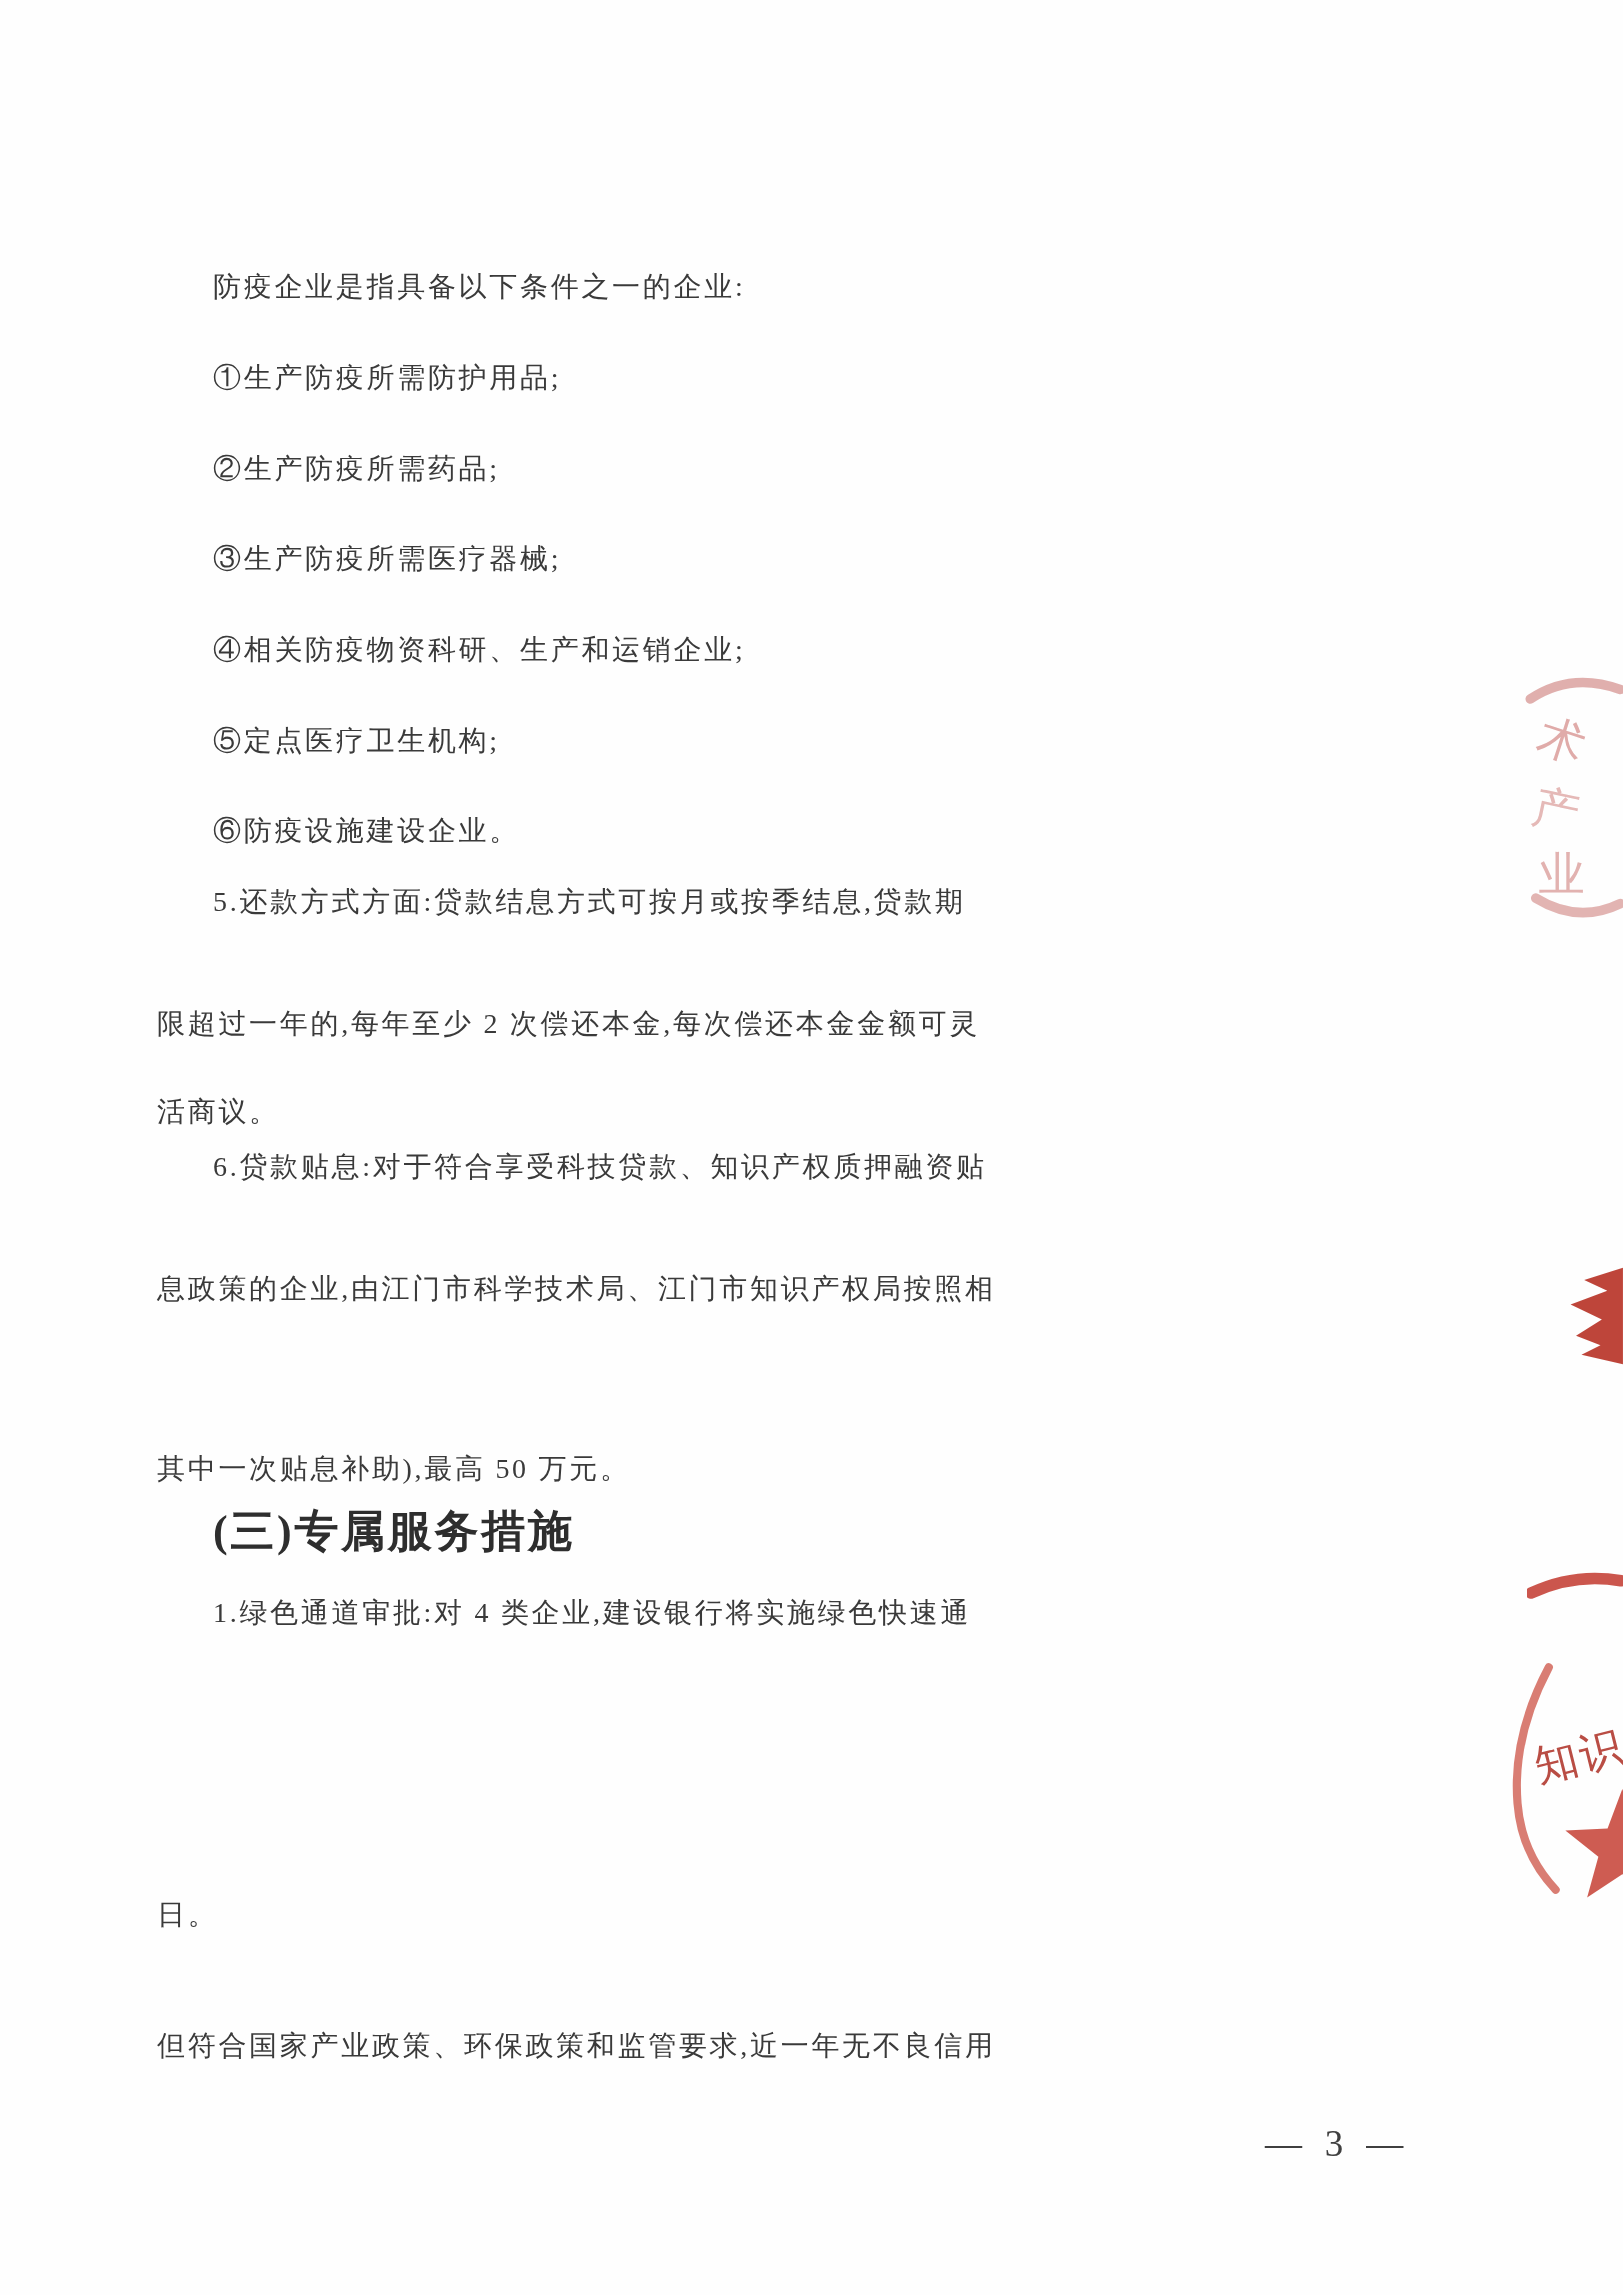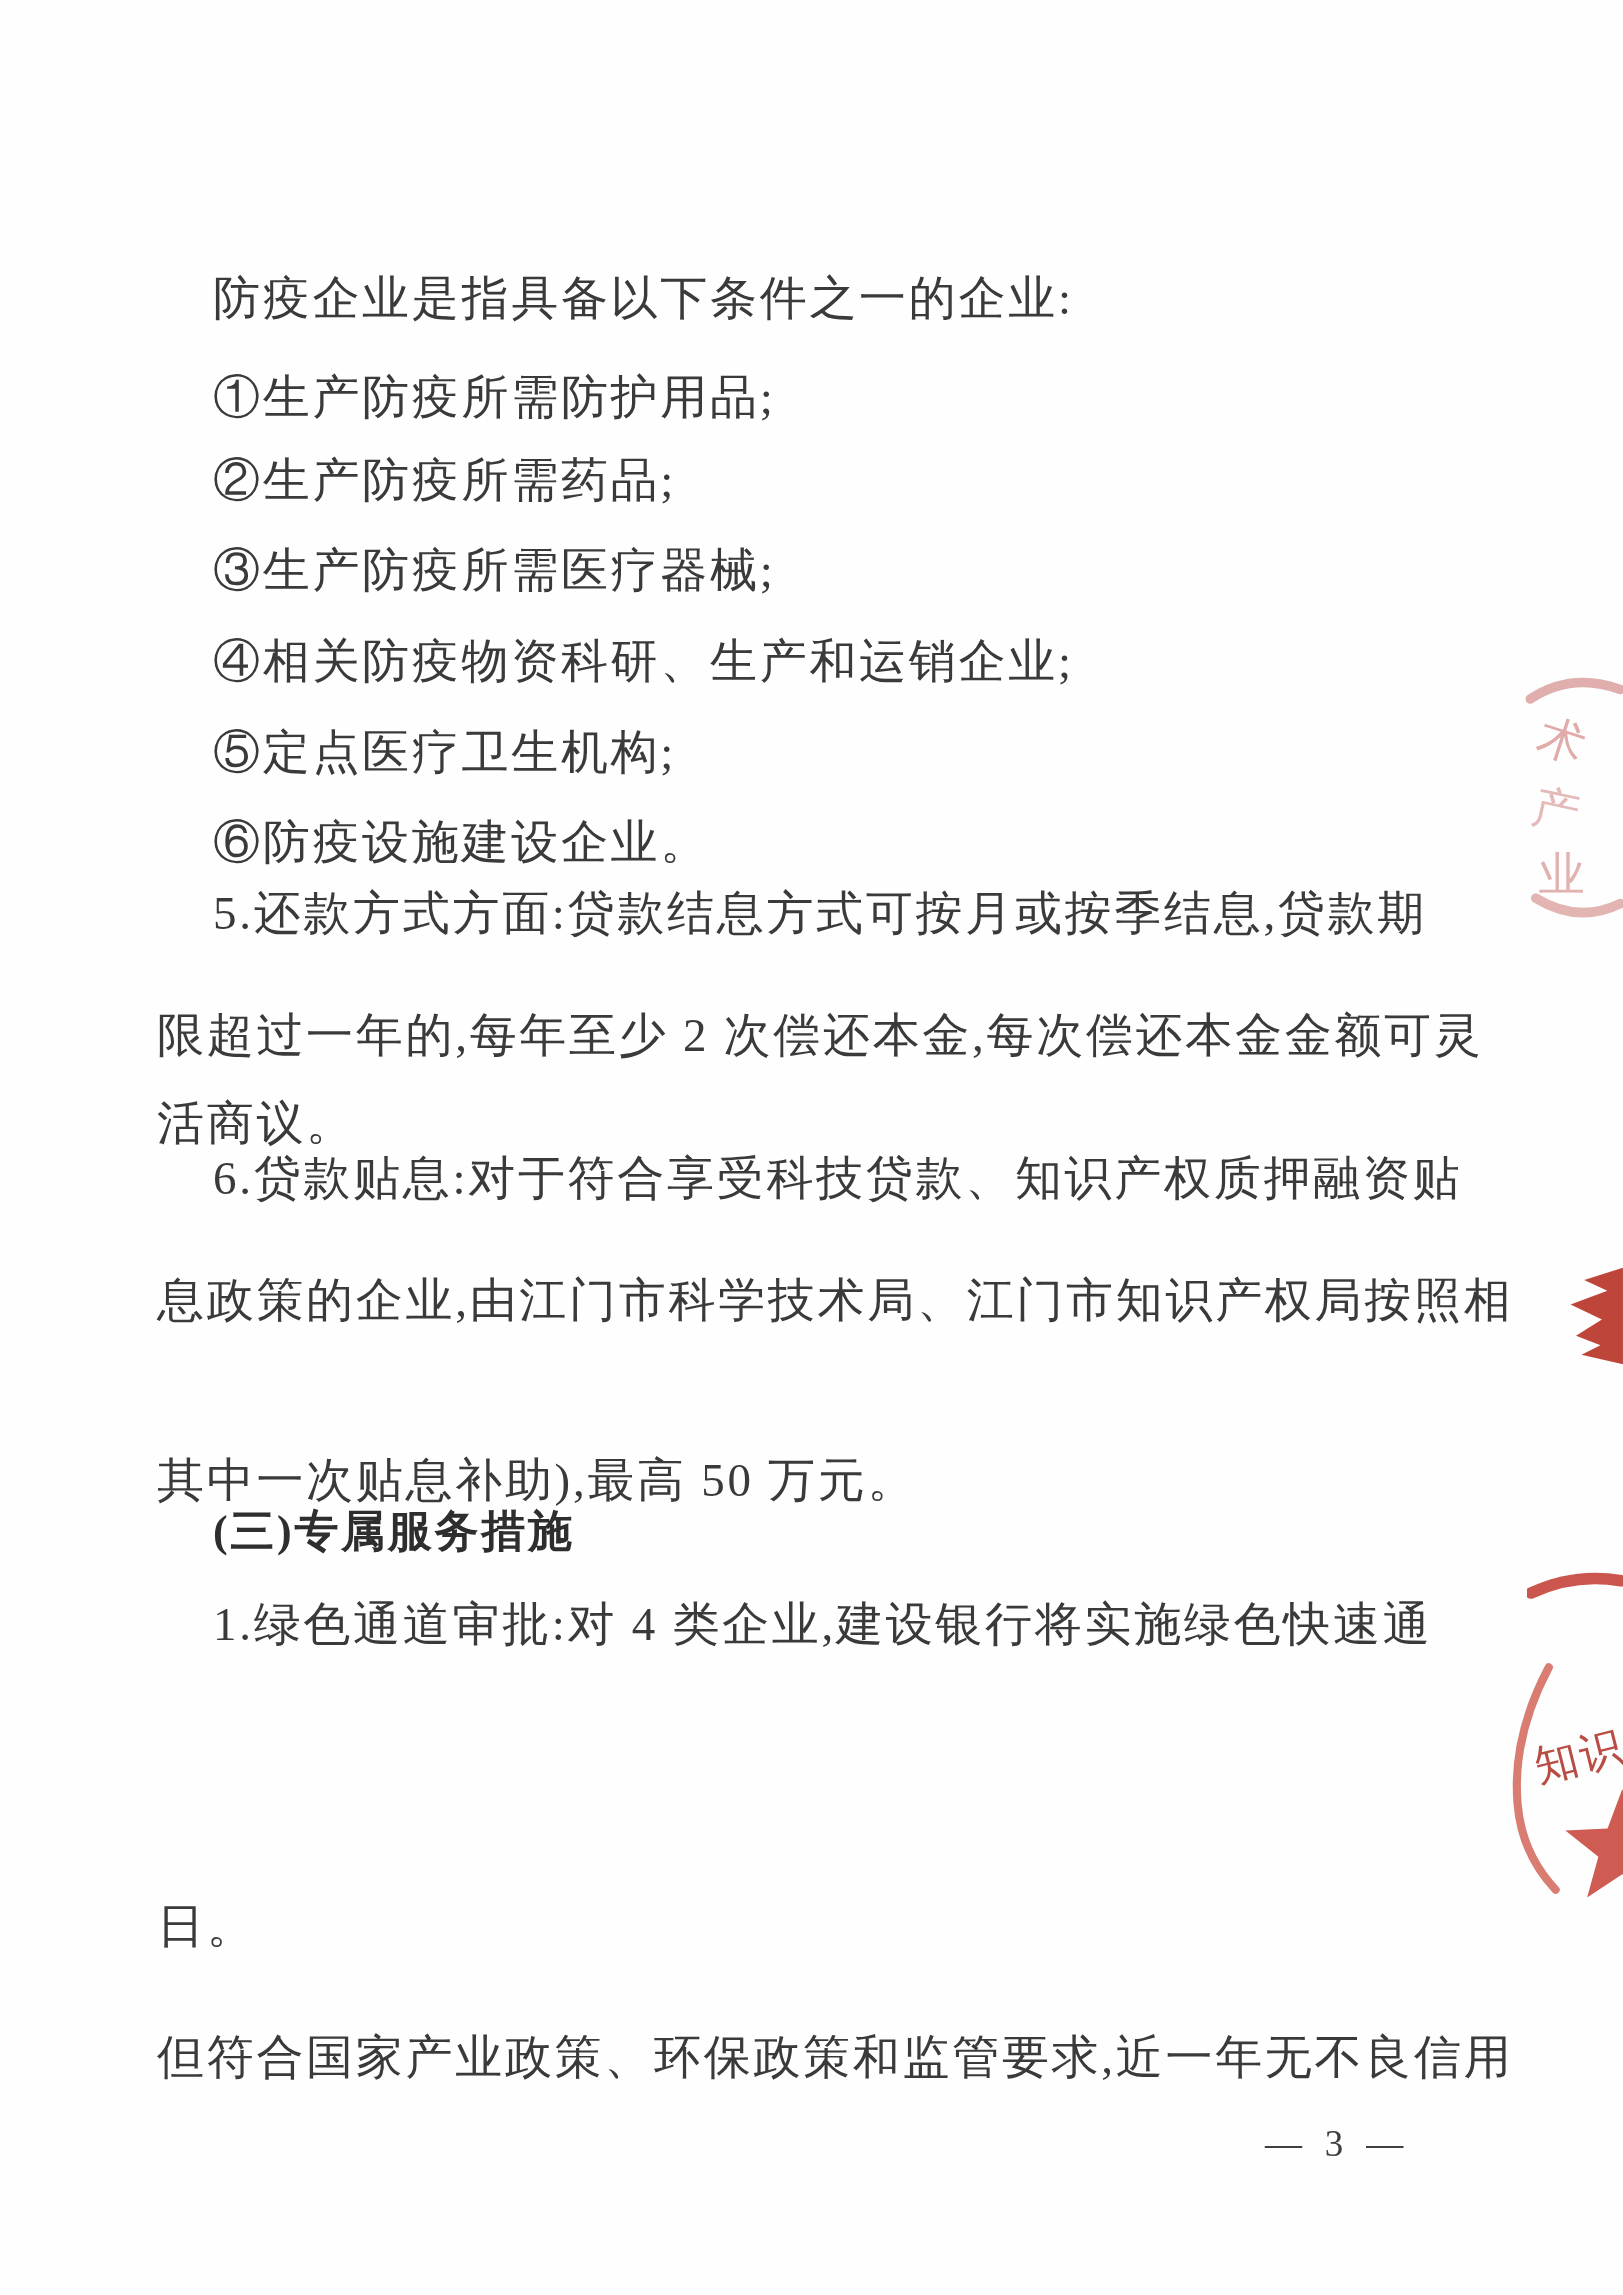--- a/index.html
+++ b/index.html
@@ -7,21 +7,21 @@
     position:relative;
     width:1623px;
     height:2295px;
     background:#fefefe;
     overflow:hidden;
     font-family:"Liberation Serif","DejaVu Serif",serif;
   }
   .line{
     position:absolute;
     white-space:nowrap;
-    font-size:47px;
+    font-size:28px;
     letter-spacing:2.7px;
     color:#3a3a3a;
     line-height:1.15;
   }
   .indent{left:213px;}
   .cont{left:157px;margin-top:32px;}
   .bold{font-weight:700;font-size:44px;color:#2e2e2e;}
   .page-number{
     position:absolute;
     top:2122px;
@@ -33,21 +33,21 @@
   }
   .stamp{position:absolute;}
   .seal-char{font-family:"Liberation Serif","DejaVu Serif",serif;}
 </style>
 </head>
 <body>
 
 <div class="page">
 
   <div class="line indent" style="top:271px">防疫企业是指具备以下条件之一的企业:</div>
-  <div class="line indent" style="top:370px">①生产防疫所需防护用品;</div>
+  <div class="line indent" style="top:362px">①生产防疫所需防护用品;</div>
   <div class="line indent" style="top:453px">②生产防疫所需药品;</div>
   <div class="line indent" style="top:543px">③生产防疫所需医疗器械;</div>
   <div class="line indent" style="top:634px">④相关防疫物资科研、生产和运销企业;</div>
   <div class="line indent" style="top:725px">⑤定点医疗卫生机构;</div>
   <div class="line indent" style="top:815px">⑥防疫设施建设企业。</div>
   <div class="line indent" style="top:886px">5.还款方式方面:贷款结息方式可按月或按季结息,贷款期</div>
   <div class="line cont" style="top:976px">限超过一年的,每年至少 2 次偿还本金,每次偿还本金金额可灵</div>
   <div class="line cont" style="top:1064px">活商议。</div>
   <div class="line indent" style="top:1151px">6.贷款贴息:对于符合享受科技贷款、知识产权质押融资贴</div>
   <div class="line cont" style="top:1241px">息政策的企业,由江门市科学技术局、江门市知识产权局按照相</div>

